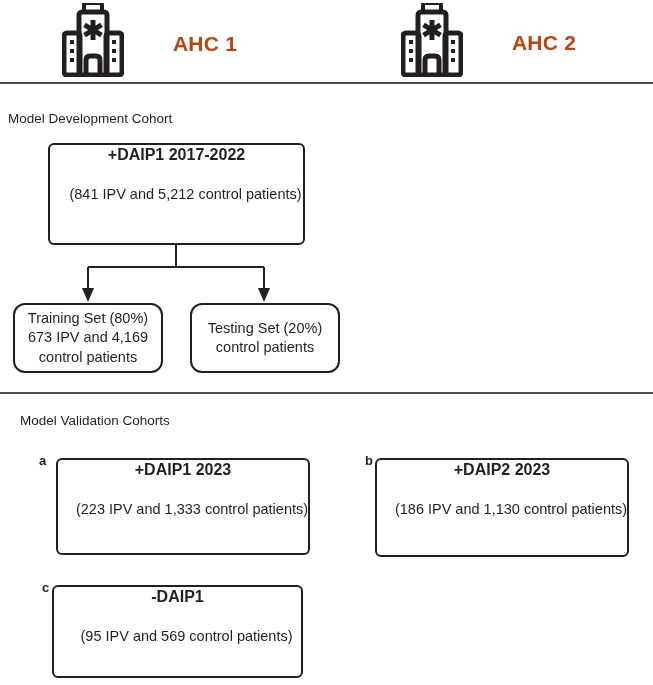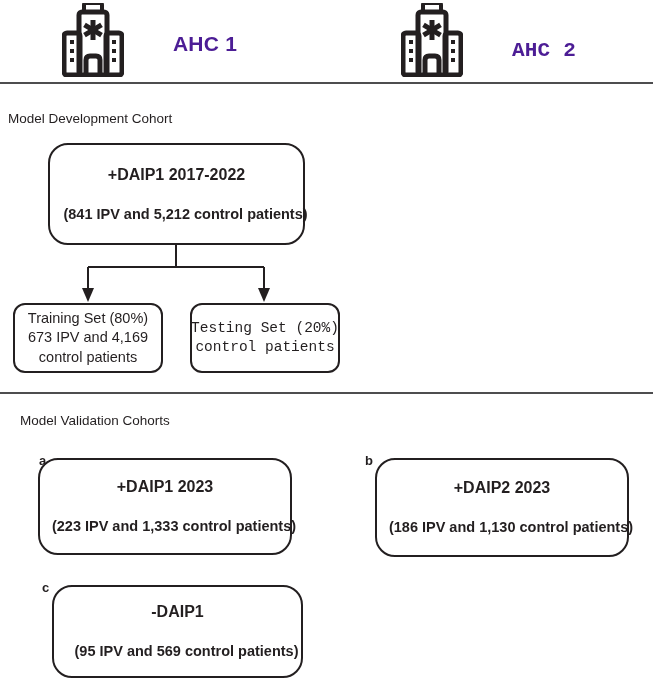--- a/index.html
+++ b/index.html
@@ -26,21 +26,21 @@
     width: 62px;
     height: 74px;
   }
   .ahc-icon svg { display: block; width: 100%; height: 100%; }
 
   .ahc-label {
     position: absolute;
     font-size: 21px;
     font-weight: bold;
     letter-spacing: 0.2px;
-    color: #4c1d95;
+    color: #c2410c;
     white-space: nowrap;
     line-height: 1;
   }
 
   
   .divider {
     position: absolute;
     left: 0;
     width: 653px;
     height: 0;
@@ -56,37 +56,36 @@
     white-space: nowrap;
     line-height: 1;
     text-align: center;
   }
 
   
   .flow-box {
     position: absolute;
     box-sizing: border-box;
     border: 2px solid #231f20;
-    border-radius: 20px;
+    border-radius: 6px;
     background: #ffffff;
     display: flex;
     flex-direction: column;
     align-items: center;
-    justify-content: center;
   }
   .flow-box .box-title {
     font-size: 16px;
     font-weight: bold;
     color: #231f20;
     white-space: nowrap;
     line-height: 1.2;
   }
   .flow-box .box-sub {
     font-size: 14.5px;
-    font-weight: bold;
+    font-weight: normal;
     color: #231f20;
     white-space: nowrap;
     line-height: 1.2;
     margin-left: 18px;
   }
   
   .box-wide .box-title { margin-bottom: 22px; }
 
   
   .box-split {
@@ -173,21 +172,21 @@
         <rect x="50" y="55" width="4" height="4"></rect>
         <g stroke="#231f20" stroke-width="5" stroke-linecap="butt">
           <line x1="31" y1="17" x2="31" y2="37"></line>
           <line x1="22.5" y1="21.8" x2="39.5" y2="32.2"></line>
           <line x1="22.5" y1="32.2" x2="39.5" y2="21.8"></line>
         </g>
         <path d="M24 72 L24 57 Q24 53 28 53 L34 53 Q38 53 38 57 L38 72" fill="none" stroke="#231f20" stroke-width="5"></path>
       </g>
     </svg>
   </div>
-  <div class="ahc-label" style="left:512px; top:40px;font-family:Liberation Mono, monospace;">AHC 2</div>
+  <div class="ahc-label" style="left:512px; top:32px;">AHC 2</div>
 
   <div class="divider" style="top:82px;"></div>
 
   <div class="section-heading" style="left:8px; top:112px;">Model Development Cohort</div>
 
   <div class="flow-box box-wide" style="left:48px; top:143px; width:257px; height:102px;">
     <div class="box-title">+DAIP1 2017-2022</div>
     <div class="box-sub">(841 IPV and 5,212 control patients)</div>
   </div>
 
@@ -207,31 +206,31 @@
 
     <polygon points="264,302 258,288 270,288" fill="#231f20"></polygon>
   </svg>
 
   <div class="flow-box box-split" style="left:13px; top:303px; width:150px; height:70px;">
     <div class="split-line">Training Set (80%)</div>
     <div class="split-line">673 IPV and 4,169</div>
     <div class="split-line">control patients</div>
   </div>
 
-  <div class="flow-box box-split" style="left:190px; top:303px; width:150px; height:70px;font-family:Liberation Mono, monospace;">
+  <div class="flow-box box-split" style="left:190px; top:303px; width:150px; height:70px;">
     <div class="split-line">Testing Set (20%)</div>
     <div class="split-line">control patients</div>
   </div>
 
   <div class="divider" style="top:392px;"></div>
 
   <div class="section-heading" style="left:20px; top:414px;">Model Validation Cohorts</div>
 
   <div class="box-tag" style="left:39px; top:454px;">a</div>
-  <div class="flow-box box-wide" style="left:38px; top:458px; width:254px; height:97px;">
+  <div class="flow-box box-wide" style="left:56px; top:458px; width:254px; height:97px;">
     <div class="box-title">+DAIP1 2023</div>
     <div class="box-sub">(223 IPV and 1,333 control patients)</div>
   </div>
 
   <div class="box-tag" style="left:365px; top:454px;">b</div>
   <div class="flow-box box-wide" style="left:375px; top:458px; width:254px; height:99px;">
     <div class="box-title">+DAIP2 2023</div>
     <div class="box-sub">(186 IPV and 1,130 control patients)</div>
   </div>
 

